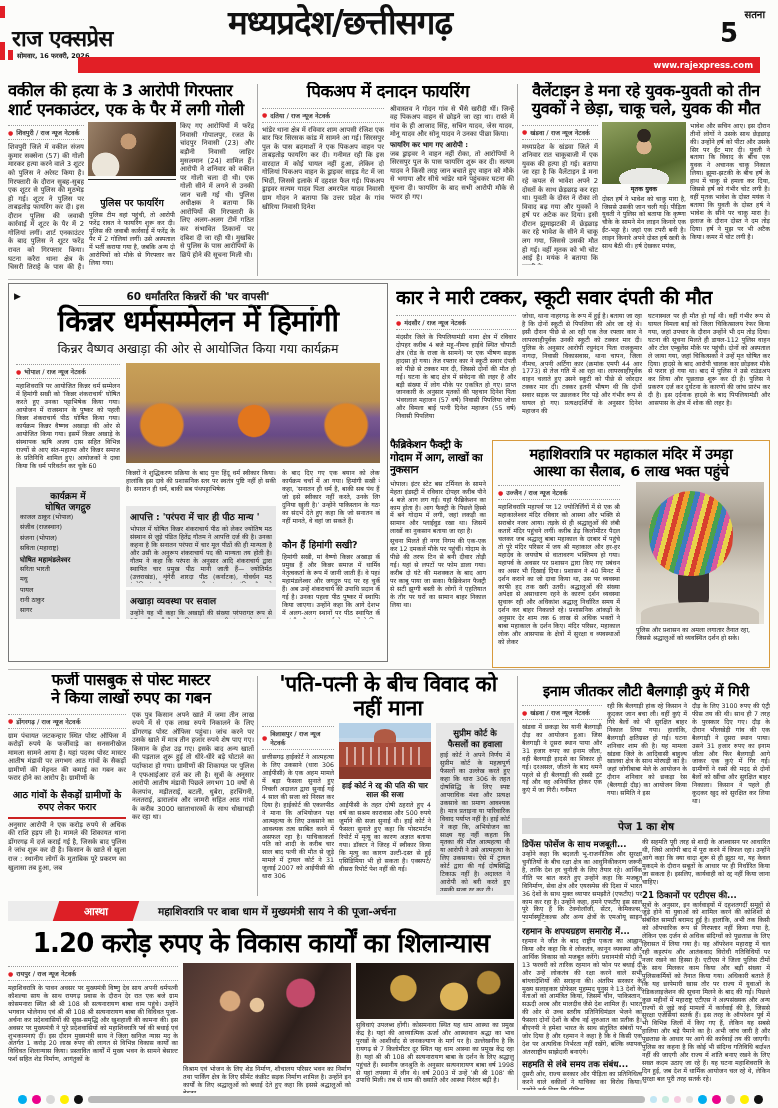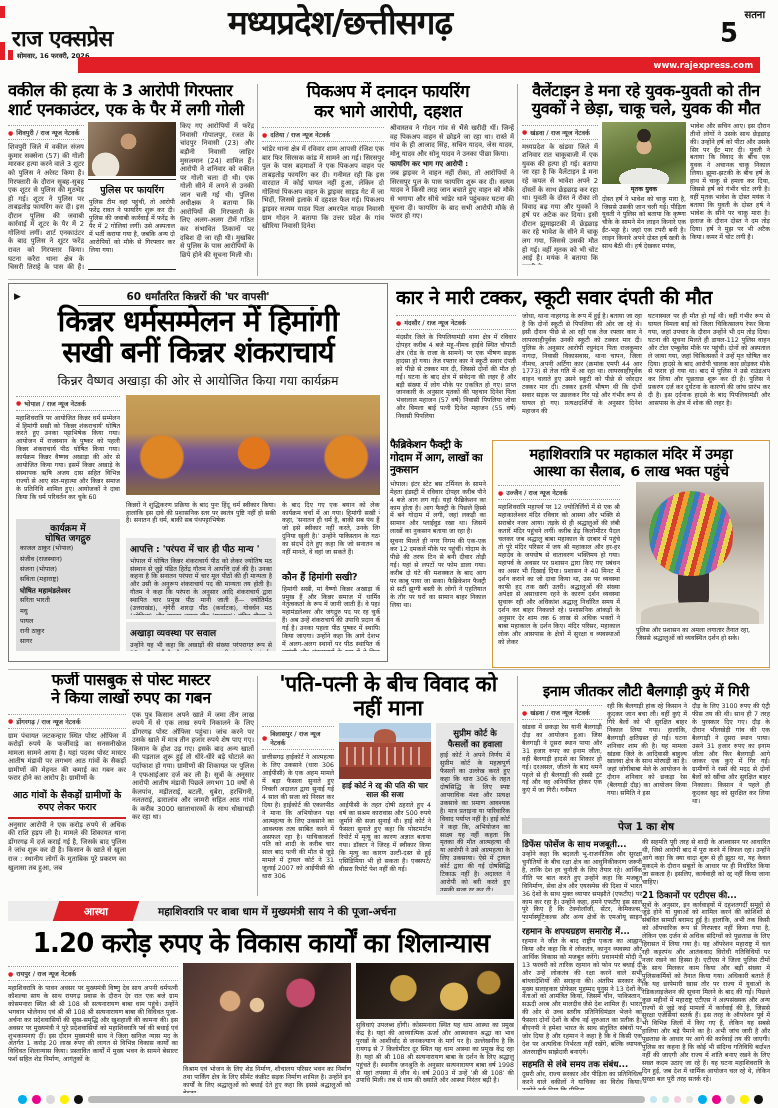--- a/index.html
+++ b/index.html
@@ -58,21 +58,21 @@
     linear-gradient(135deg,#1c1410 0%,#342820 55%,#120e0a 100%);}
   
   .featurebox{border:1px solid #777;}
   .kicker{width:240px;margin:0 auto;text-align:center;font-size:10.5px;font-weight:700;border-bottom:1px solid #222;padding-bottom:2px;}
   .fhead{font-size:29px;text-align:center;line-height:1.08;letter-spacing:-0.8px;}
   .fsub{font-size:12.5px;text-align:center;margin-top:3px;color:#111;}
   .sidebar{background:#dcdcdc;padding:4px;}
   .sidebar .t{font-size:9px;font-weight:700;text-align:center;line-height:1.15;}
   .sidebar .n{font-size:6.4px;line-height:1.6;color:#222;}
   .boxtitle{font-size:9px;font-weight:700;margin-bottom:2px;}
-  .inset{border-top:1.5px solid #222;border-bottom:1.5px solid #222;padding:3px 1px;}
+  .inset{border-top:1.5px solid #222;border-bottom:1.5px solid #222;padding:16px 1px;}
   .inset .t{font-size:9.5px;font-weight:700;text-align:center;margin-bottom:2px;}
   .pull{font-size:9.5px;font-weight:700;text-align:center;line-height:1.3;padding:4px 0 3px;border-bottom:2px solid #c22;margin:2px 0;}
   .band{background:#d9d9d9;font-weight:700;text-align:center;font-size:10.5px;line-height:16px;}
   .astha-label{position:absolute;left:48px;top:0;width:80px;height:20px;background:#dd1f26;transform:skewX(-18deg);}
   .astha-label span{display:block;transform:skewX(18deg);color:#fff;font-weight:700;font-size:10.5px;line-height:20px;text-align:center;}
   .dotrow{position:absolute;display:flex;align-items:center;gap:5px;}
   .cdot{width:9px;height:9px;border-radius:50%;}
   .cdot.sm{width:7px;height:7px;opacity:.55;}
   .graybarlong{flex:1;height:7px;background:#b9b9b9;border-radius:4px;}
 </style>
@@ -117,21 +117,20 @@
       <div style="flex:1;">
         <div class="bt" style="height:150px;">किए गए आरोपियों में फरेंद्र निवासी गोपालपुर, रजत के चांदपुर निवासी (23) और बड़ौनी निवासी जाहिर मुसलमान (24) शामिल हैं। आरोपी ने शनिवार को वकील पर गोली चला दी थी। एक गोली सीने में लगने से उनकी जान चली गई थी। पुलिस अधीक्षक ने बताया कि आरोपियों की गिरफ्तारी के लिए अलग-अलग टीमें गठित कर संभावित ठिकानों पर दबिश दी जा रही थी। मुखबिर से पुलिस के पास आरोपियों के छिपे होने की सूचना मिली थी।</div>
       </div>
     </div>
   </div>
 
   <div class="vrule" style="left:257px;top:84px;height:192px;"></div>
 
   <div class="abs" style="left:262px;top:82px;width:252px;height:194px;overflow:hidden;">
     <div class="hl" style="font-size:17px;line-height:1.15;text-align:center;">पिकअप में दनादन फायरिंग</div>
-    <div class="hl" style="font-size:17px;line-height:1.15;text-align:center;">कर भागे आरोपी, दहशत</div>
     <div style="display:flex;gap:6px;margin-top:3px;">
       <div style="width:122px;">
         <div class="byline">
           <span class="dot">●</span>
           <span>दतिया / राज न्यूज नेटवर्क</span>
         </div>
         <div class="bt" style="height:122px;">भांडेर थाना क्षेत्र में रविवार शाम आपसी रंजिश एक बार फिर सिरसक कांड में सामने आ गई। सिरसपुर पुल के पास बदमाशों ने एक पिकअप वाहन पर ताबड़तोड़ फायरिंग कर दी। गनीमत रही कि इस वारदात में कोई घायल नहीं हुआ, लेकिन दो गोलियां पिकअप वाहन के ड्राइवर साइड गेट में जा भिदीं, जिससे इलाके में दहशत फैल गई। पिकअप ड्राइवर सत्यम यादव पिता अमरपेल यादव निवासी ग्राम गोदन ने बताया कि उत्तर प्रदेश के गांव खीरिया निवासी दिनेश</div>
       </div>
       <div style="flex:1;">
         <div class="bt">श्रीवास्तव ने गोदन गांव से भैंसे खरीदी थीं। जिन्हें वह पिकअप वाहन से छोड़ने जा रहा था। रास्ते में गांव के ही आजाद सिंह, सचिन यादव, जेस यादव, मोनू यादव और सोनू यादव ने उनका पीछा किया।</div>
@@ -166,21 +165,20 @@
   </div>
 
   <div class="hrule" style="left:8px;top:279px;width:762px;"></div>
 
   <div class="abs featurebox" style="left:8px;top:283px;width:380px;height:379px;padding:5px 7px;box-sizing:border-box;">
     <div style="position:relative;">
       <span class="abs" style="left:-2px;top:2px;font-size:9px;">▶</span>
       <div class="kicker">60 धर्मांतरित किन्नरों की 'घर वापसी'</div>
     </div>
     <div class="hl fhead">किन्नर धर्मसम्मेलन में हिमांगी</div>
-    <div class="hl fhead">सखी बनीं किन्नर शंकराचार्य</div>
     <div class="fsub">किन्नर वैष्णव अखाड़ा की ओर से आयोजित किया गया कार्यक्रम</div>
     <div style="position:relative;height:258px;margin-top:4px;overflow:hidden;">
 
       <div class="abs" style="left:0;top:0;width:104px;height:258px;display:flex;flex-direction:column;">
         <div class="byline">
           <span class="dot">●</span>
           <span>भोपाल / राज न्यूज नेटवर्क</span>
         </div>
         <div class="bt-sm" style="height:104px;">महाशिवरात्रि पर आयोजित किन्नर धर्म सम्मेलन में हिमांगी सखी को 'किन्नर शंकराचार्य' घोषित करते हुए उनका पट्टाभिषेक किया गया। आयोजन में राजस्थान के पुष्कर को पहली किन्नर शंकराचार्य पीठ घोषित किया गया। कार्यक्रम किन्नर वैष्णव अखाड़ा की ओर से आयोजित किया गया। इसमें किन्नर अखाड़े के संस्थापक ऋषि अजय दास सहित विभिन्न राज्यों से आए संत-महात्मा और किन्नर समाज के प्रतिनिधि शामिल हुए। आयोजकों ने दावा किया कि धर्म परिवर्तन कर चुके 60</div>
         <div class="sidebar" style="margin-top:auto;">

